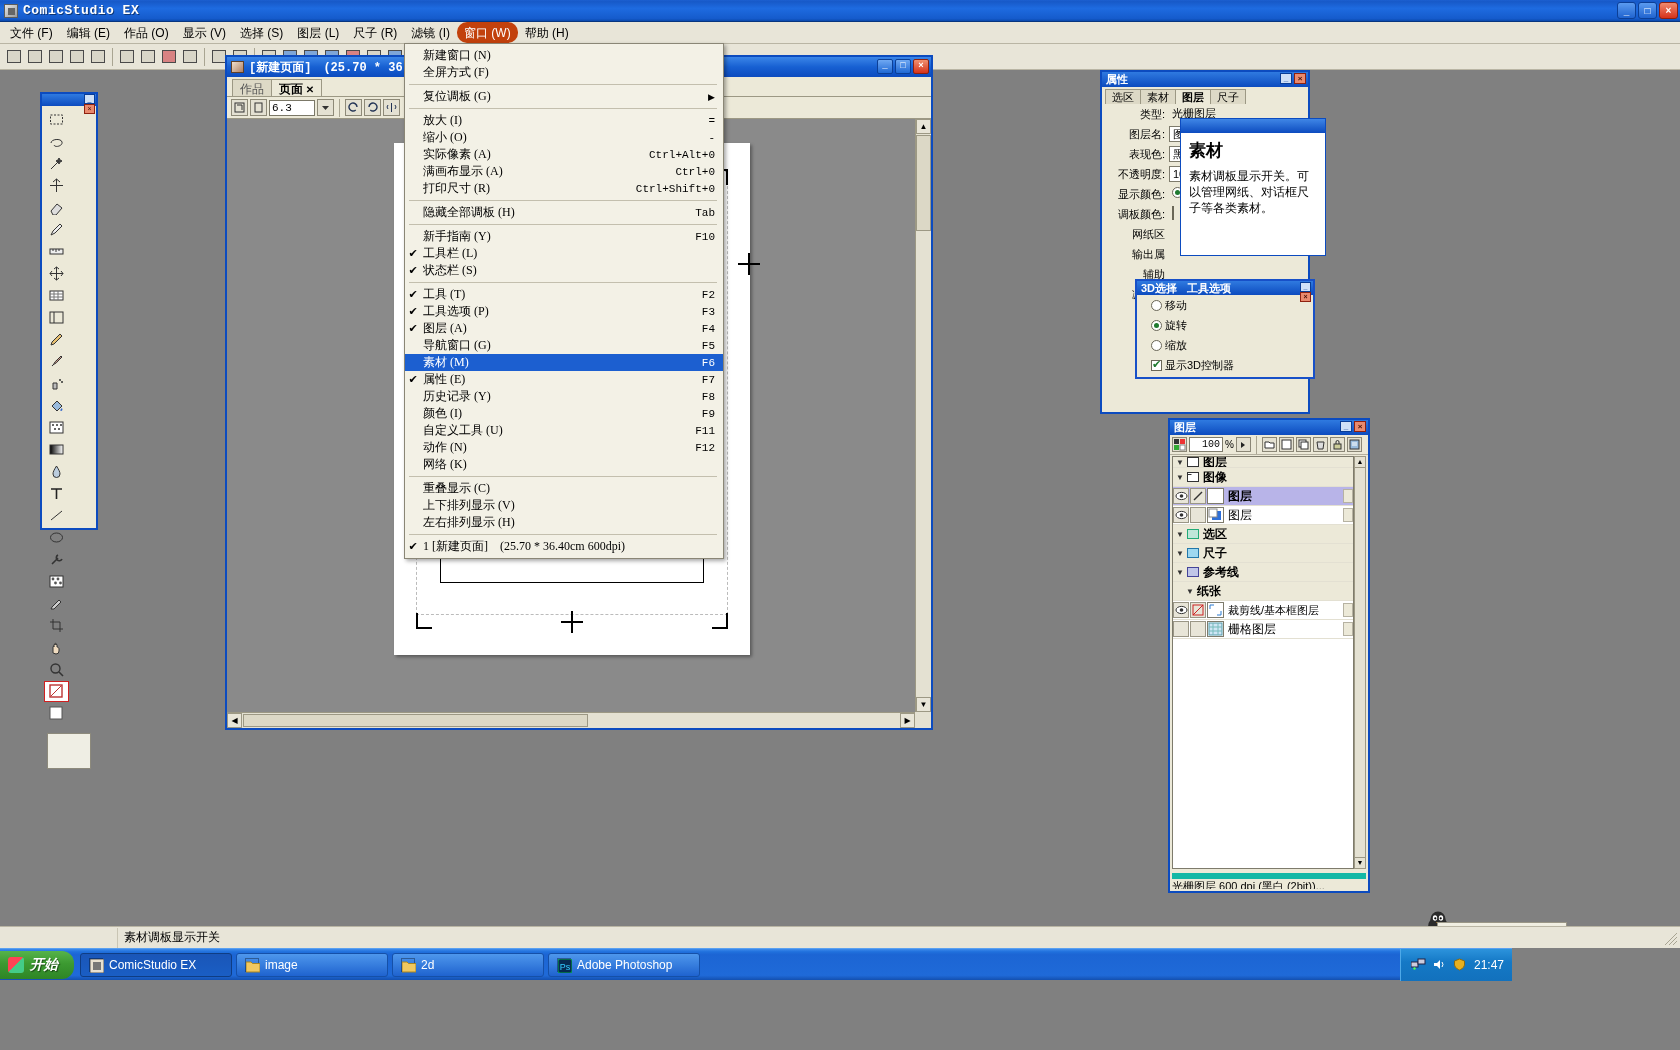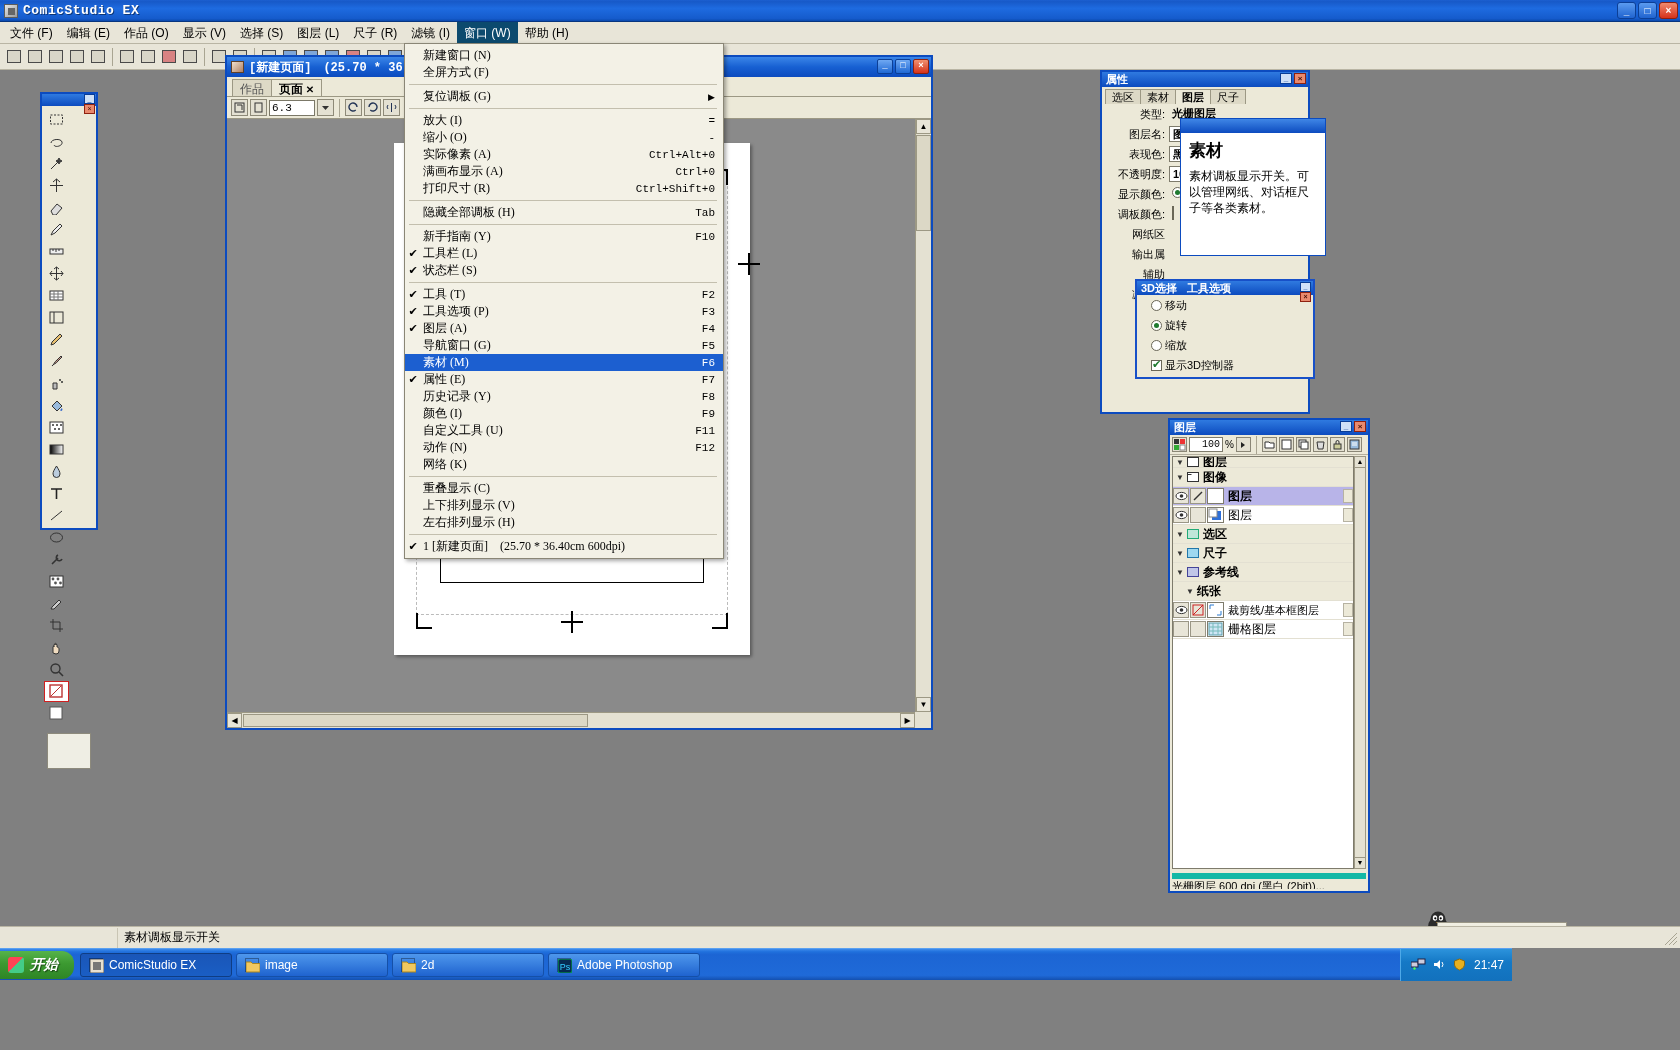--- a/index.html
+++ b/index.html
@@ -39,21 +39,21 @@
   }
   .win-btn.close { background:linear-gradient(180deg,#f08a6e,#d5321a); border-color:#8e1f0d; }
 
   
   .menubar {
     position:absolute; left:0; top:22px; width:1680px; height:22px;
     background:#e8e5d8; border-bottom:1px solid #b9b5a4;
     display:flex; padding-left:3px;
   }
   .menu-item { padding:3px 7px; font-size:12px; color:#000; white-space:nowrap; }
-  .menu-item.active { background:#0c4a6e; color:#fff; }
+  .menu-item.active { background:#c2410c; color:#fff;border-radius:10px; }
 
   
   .toolbar {
     position:absolute; left:0; top:44px; width:1680px; height:26px;
     background:#e8e5d8; border-bottom:1px solid #b9b5a4;
     display:flex; align-items:center; padding-left:4px; gap:1px;
   }
   .tb-btn {
     width:20px; height:20px; border:1px solid transparent; position:relative;
     display:flex; align-items:center; justify-content:center;
@@ -136,21 +136,21 @@
   .mi.sel .acc, .mi.sel .chk { color:#fff; }
   .msep { height:1px; background:#c3bfae; margin:3px 6px 3px 4px; }
 
   
   #properties-panel { left:1100px; top:70px; width:210px; height:344px; }
   .pp-tabs { height:17px; display:flex; align-items:flex-end; padding-left:3px; background:#ece9d8; }
   .pp-tab { height:15px; font-size:11px; padding:0 6px; background:#ddd9c6; border:1px solid #9c9884; border-bottom:none; margin-right:-1px; line-height:14px; }
   .pp-tab.on { background:#ece9d8; font-weight:bold; }
   .pp-row { display:flex; align-items:center; height:20px; font-size:11px; padding:0 5px; }
   .pp-lab { width:62px; text-align:right; padding-right:4px; flex:none; }
-  .pp-val { flex:1; height:16px; background:#fff; border:1px solid #7e7b6c; font-size:11px; line-height:14px; padding-left:3px; overflow:hidden; white-space:nowrap;font-weight:bold; }
+  .pp-val { flex:1; height:16px; background:#fff; border:1px solid #7e7b6c; font-size:11px; line-height:14px; padding-left:3px; overflow:hidden; white-space:nowrap; }
   .pp-val.flat { background:transparent; border:none; }
   .radio { width:11px; height:11px; border-radius:50%; border:1px solid #6a6758; background:#fff; display:inline-block; position:relative; vertical-align:-1px; margin-right:3px; flex:none; }
   .radio.on::after { content:""; position:absolute; left:2px; top:2px; width:5px; height:5px; border-radius:50%; background:#1f7a2f; }
   .cbx { width:11px; height:11px; border:1px solid #6a6758; background:#fff; display:inline-block; position:relative; vertical-align:-1px; margin-right:3px; flex:none; }
   .cbx.on::after { content:"\2714"; position:absolute; left:0px; top:-3px; font-size:11px; color:#1f7a2f; }
   .colorchip { width:34px; height:13px; background:#bdbdbd; border:1px solid #6a6758; }
   .pp-btn { margin:4px auto; display:block; width:64px; height:18px; font-size:11px; background:#ece9d8; border:1px solid #8a8676; box-shadow:inset 1px 1px 0 #fff, inset -1px -1px 0 #9a9686; }
 
   
   #material-tooltip {

